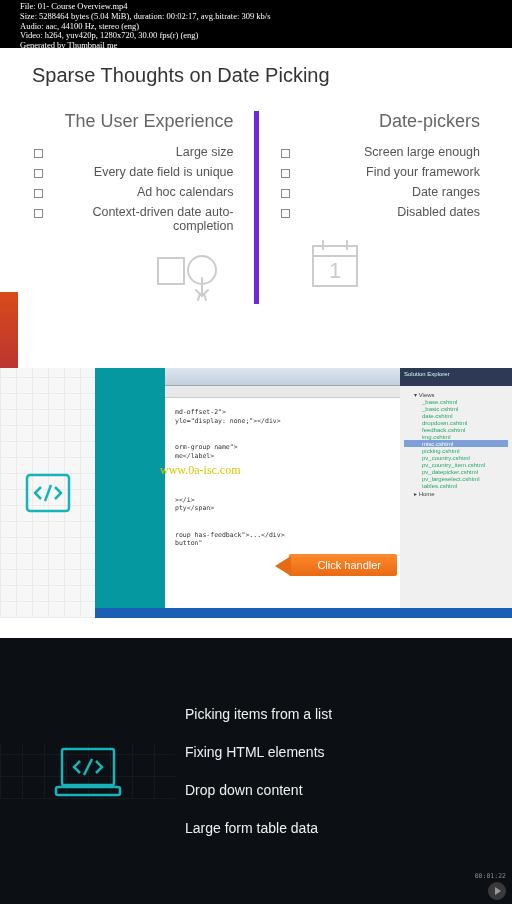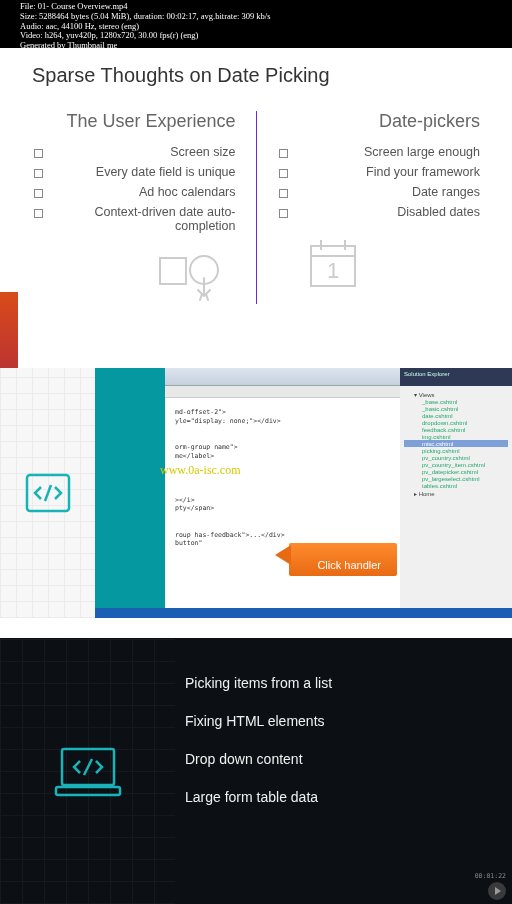--- a/index.html
+++ b/index.html
@@ -11,53 +11,53 @@
     background: #fff;
     height: 320px;
     margin-top: 48px;
     padding: 16px 32px 0 32px;
     position: relative;
   }
   .slide1-title { font-size: 20px; color: #333; font-weight: 400; margin-bottom: 24px; }
   .two-col { display: flex; gap: 20px; }
   .col { flex: 1; text-align: right; }
   .col-title { font-size: 18px; color: #666; font-weight: 400; margin-bottom: 10px; }
-  .col-right { border-left: 1px solid #6d28d9; padding-left: 20px; }
+  .col-right { border-left: 5px solid #6d28d9; padding-left: 20px; }
   .bullets { list-style: none; }
   .bullets li { font-size: 12.5px; color: #555; padding: 3px 0 3px 18px; position: relative; }
   .bullets li:before { content: ""; position: absolute; left: 2px; top: 7px; width: 7px; height: 7px; border: 1px solid #888; }
   .icon-row { display: flex; gap: 24px; margin-top: 14px; justify-content: flex-start; padding-left: 30px; }
   .slide1 .col:first-child .icon-row { justify-content: flex-end; padding-right: 10px; }
   .select-icon, .cal-icon { stroke: #ccc; fill: none; stroke-width: 2; }
   .orange-bar { position: absolute; bottom: -4px; left: 0; width: 18px; height: 80px; background: linear-gradient(to bottom,#d84b1a,#b33); }
   
   .slide2 { height: 250px; background: #fff; position: relative; display:flex; }
   .pattern-left { width: 95px; background: #f7f7f7; position: relative; display:flex; align-items:center; justify-content:center; }
   .pattern-left:before { content:""; position:absolute; inset:0; opacity:0.18;
     background-image: repeating-linear-gradient(0deg,#bbb 0 1px,transparent 1px 16px),repeating-linear-gradient(90deg,#bbb 0 1px,transparent 1px 16px); }
   .code-icon { stroke:#18b3b8; fill:none; stroke-width:2.5; z-index:2; }
   .vs-area { flex:1; display:flex; background:#1a1a1a; }
   .teal-block { width:70px; background:#0598a1; }
   .editor { flex:1; background:#fff; position:relative; font-family: Consolas, monospace; font-size:6px; color:#444; padding: 40px 6px 6px 10px; }
   .editor .tabbar { position:absolute; top:0; left:0; right:0; height:18px; background:linear-gradient(#dce4ee,#c5d0de); border-bottom:1px solid #9aa; }
   .editor .tabbar2 { position:absolute; top:18px; left:0; right:0; height:12px; background:#e8e8e8; border-bottom:1px solid #ccc; }
   .editor pre { font-size:6.5px; line-height:1.35; white-space:pre; color:#333; }
   .watermark { position:absolute; top:95px; left:160px; font-size:12px; font-family:Georgia,serif; color:#d6c800; z-index:50; }
-  .click-callout { position:absolute; bottom:42px; right:115px; background:linear-gradient(#ff8a2e,#e86a12); color:#fff; padding:16px 16px 5px 28px; font-size:11px; border-radius:2px; z-index:40; }
+  .click-callout { position:absolute; bottom:42px; right:115px; background:linear-gradient(#ff8a2e,#e86a12); color:#fff; padding:5px 16px 5px 28px; font-size:11px; border-radius:2px; z-index:40; }
   .click-callout:before { content:""; position:absolute; left:-14px; top:2px; border-right:16px solid #e86a12; border-top:10px solid transparent; border-bottom:10px solid transparent; }
   .explorer { width:112px; background:#f0f0f0; font-size:6px; color:#445; padding:22px 4px 4px 4px; position:relative; }
   .explorer .exbar { position:absolute; top:0; left:0; right:0; height:18px; background:#2e3a55; color:#cfe; font-size:6px; padding:3px 4px; }
   .explorer .file { padding:0.5px 0 0.5px 18px; color:#2a6; }
   .explorer .file.sel { background:#7da0d8; color:#fff; }
   .explorer .folder { padding:0.5px 0 0.5px 10px; color:#444; }
   .statusbar { position:absolute; bottom:0; left:95px; right:0; height:10px; background:#1a5fb4; }
   
   .gap { height:20px; background:#fff; }
   
-  .slide3 { height: 266px; background:#0c1014; display:flex; }
+  .slide3 { height: 266px; background:#0c1014; display:flex;align-items:center; }
   .pattern3 { width:175px; position:relative; display:flex; align-items:center; justify-content:center; }
   .pattern3:before { content:""; position:absolute; inset:0; opacity:0.12;
     background-image: repeating-linear-gradient(0deg,#5a6670 0 1px,transparent 1px 22px),repeating-linear-gradient(90deg,#5a6670 0 1px,transparent 1px 22px); }
   .laptop-icon { stroke:#18b3b8; fill:none; stroke-width:2.5; z-index:1; }
   .list3 { flex:1; padding: 26px 10px; }
   .list3 div { color:#f0f0f0; font-size:14px; padding: 11px 0; }
   
   .play-badge { position:absolute; right:6px; bottom:4px; z-index:200; }
   .play-circle { width:18px; height:18px; border-radius:50%; background:#3a3a3a; display:flex; align-items:center; justify-content:center; }
   .play-tri { width:0; height:0; border-left:6px solid #999; border-top:4px solid transparent; border-bottom:4px solid transparent; margin-left:1px;}
@@ -74,21 +74,21 @@
   <div>Generated by Thumbnail me</div>
 </div>
 
 <section class="slide1">
   <div class="orange-bar"></div>
   <h1 class="slide1-title">Sparse Thoughts on Date Picking</h1>
   <div class="two-col">
     <div class="col">
       <div class="col-title">The User Experience</div>
       <ul class="bullets">
-        <li>Screen size</li>
+        <li>Large size</li>
         <li>Every date field is unique</li>
         <li>Ad hoc calendars</li>
         <li>Context-driven date auto-completion</li>
       </ul>
       <div class="icon-row">
         <svg class="select-icon" width="70" height="54" viewBox="0 0 70 54">
           <rect x="4" y="8" width="26" height="26"></rect>
           <circle cx="48" cy="20" r="14"></circle>
           <path d="M48 28 L48 46 M42 40 L48 46 L54 40" stroke-linecap="round"></path>
           <path d="M46 44 L44 50 M50 44 L52 50" stroke-linecap="round"></path>

